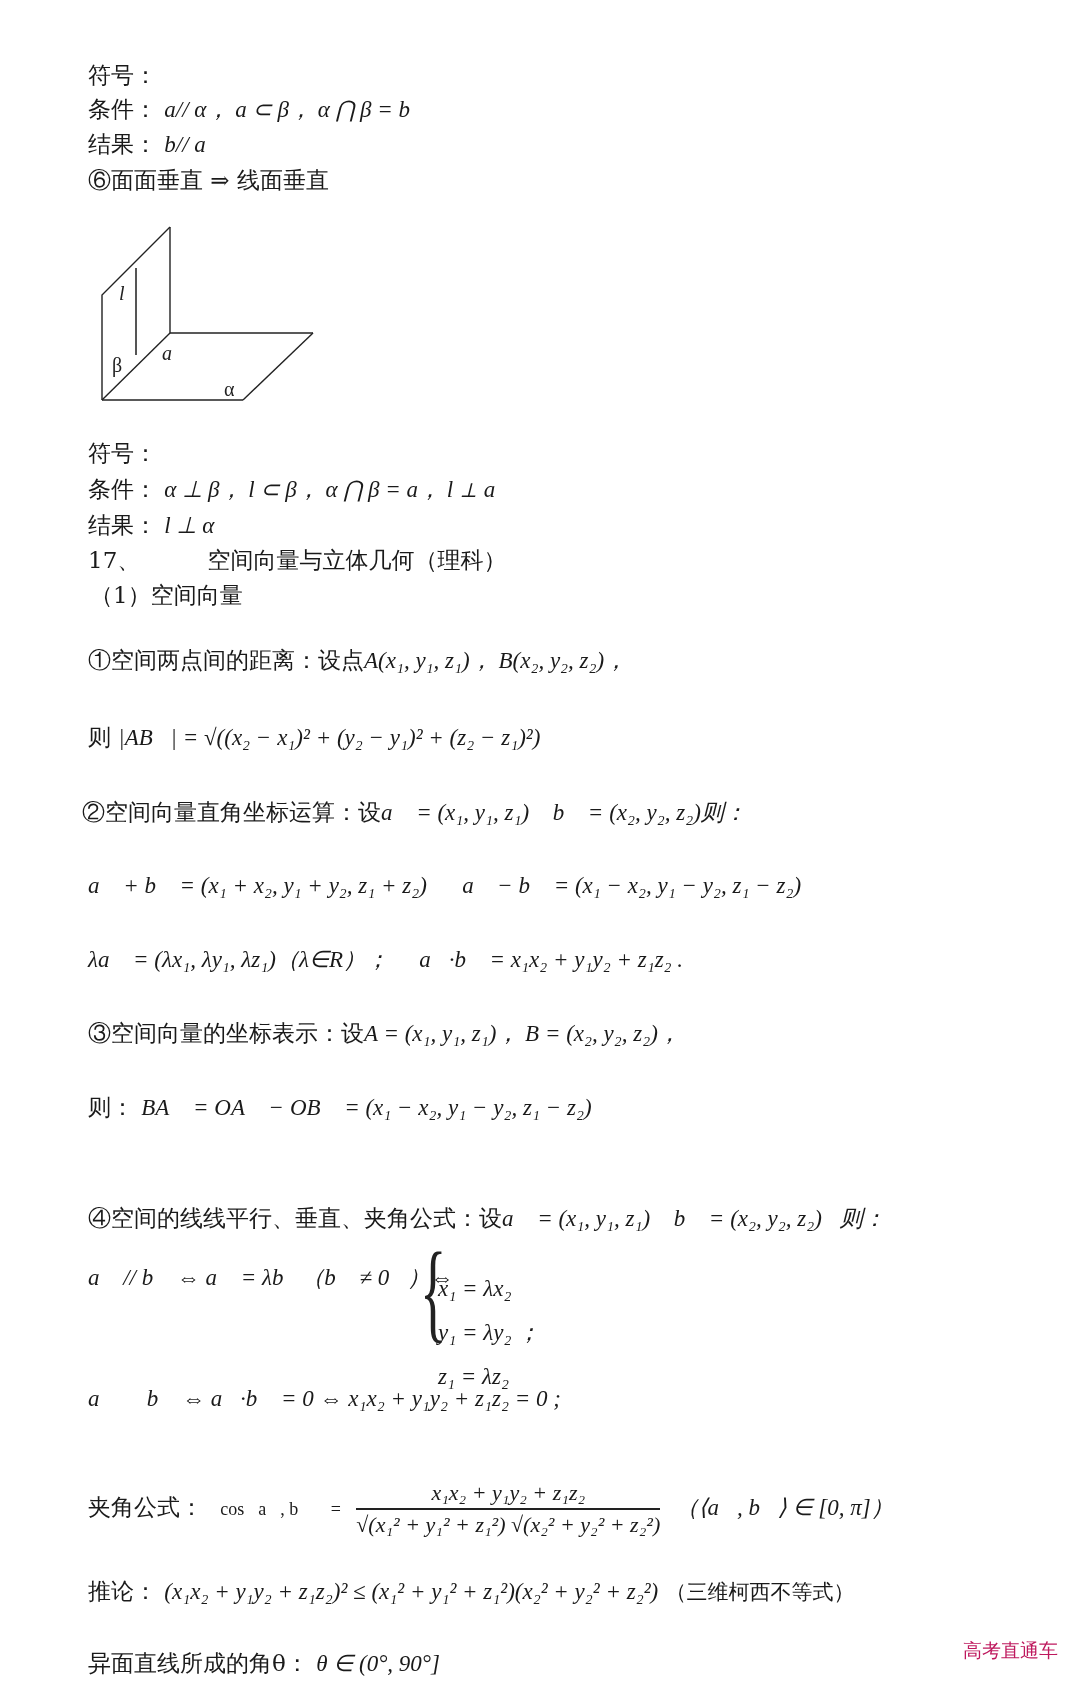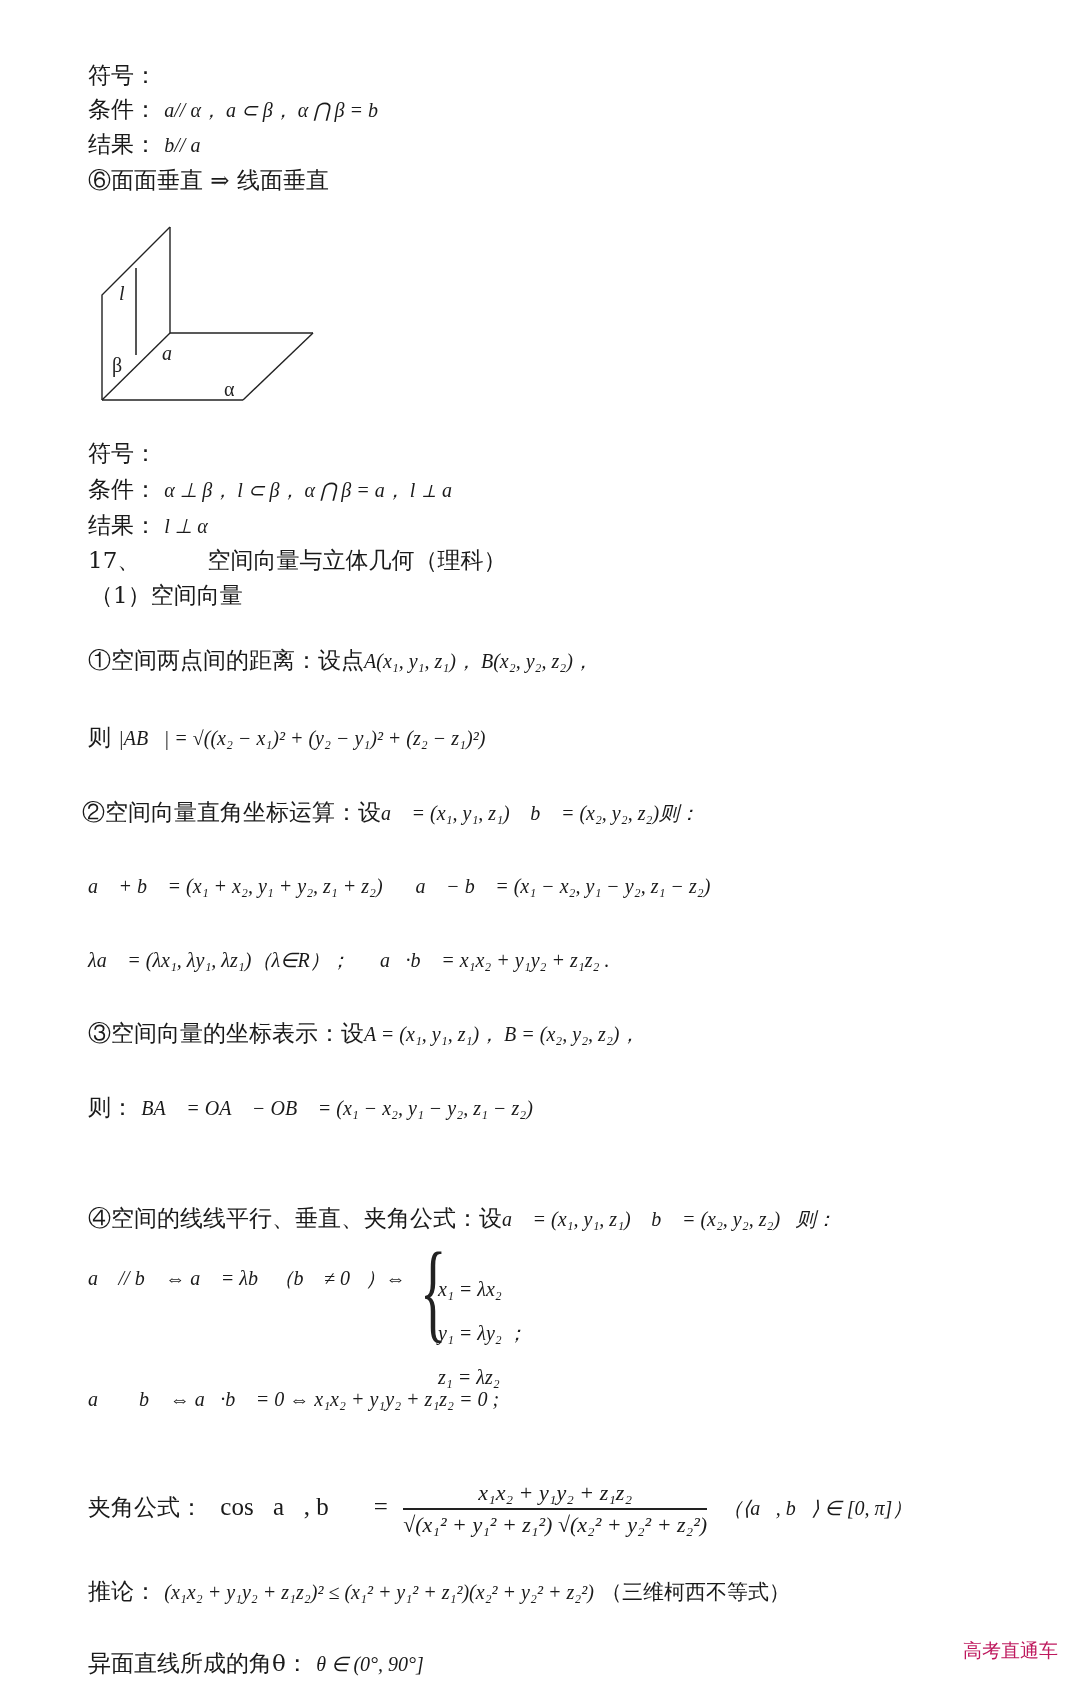--- a/index.html
+++ b/index.html
@@ -1,20 +1,20 @@
 <!DOCTYPE html>
 <html><head>
 <meta charset="utf-8">
 <style>
   html, body { margin:0; padding:0; }
   body { width:1080px; height:1682px; background:#ffffff; position:relative; overflow:hidden;
          font-family:"DejaVu Serif", "Liberation Serif", serif; color:#1a1a1a; }
   .line { position:absolute; left:88px; font-size:23px; white-space:nowrap; line-height:30px; }
-  .m { font-family:"Liberation Serif", serif; font-style:italic; font-size:20px; }
-  .mu { font-family:"Liberation Serif", serif; font-size:25px; }
+  .m { font-family:"Liberation Serif", serif; font-style:italic; font-size:23px; }
+  .mu { font-family:"Liberation Serif", serif; font-size:18px; }
   .diagram { position:absolute; left:90px; top:215px; }
   .watermark { position:absolute; right:22px; top:1638px; font-size:19px; color:#be185d; font-family:"DejaVu Sans", sans-serif; }
   .brace-block { position:absolute; left:438px; top:1228px; font-size:25px; line-height:44px;margin-top:39px; }
   .brace { position:absolute; left:420px; top:1226px; font-size:110px; font-family:"Liberation Serif", serif; line-height:130px; transform:scaleX(0.5); transform-origin:left; color:#222; }
 </style>
 </head>
 <body>
 
 <div>
 

